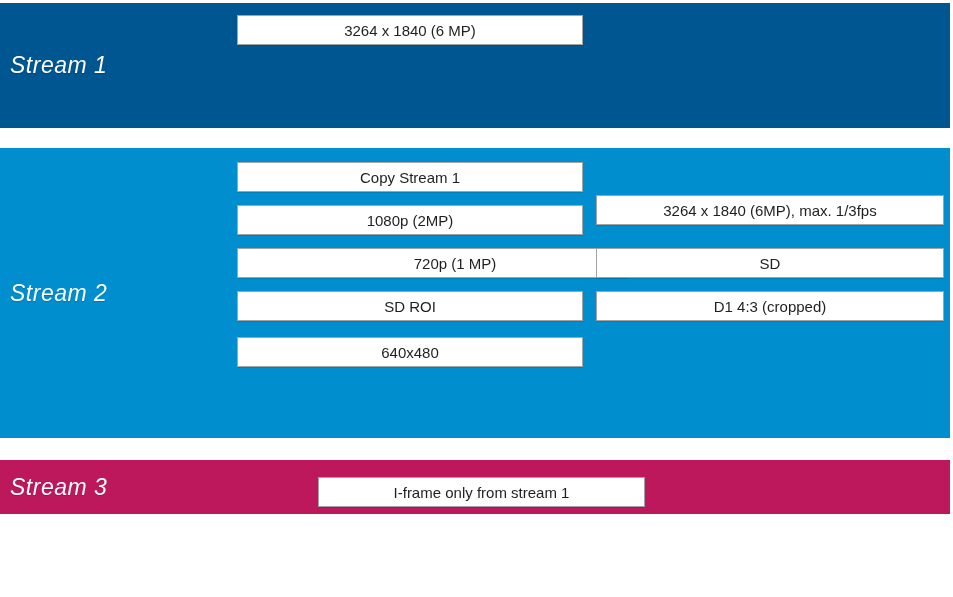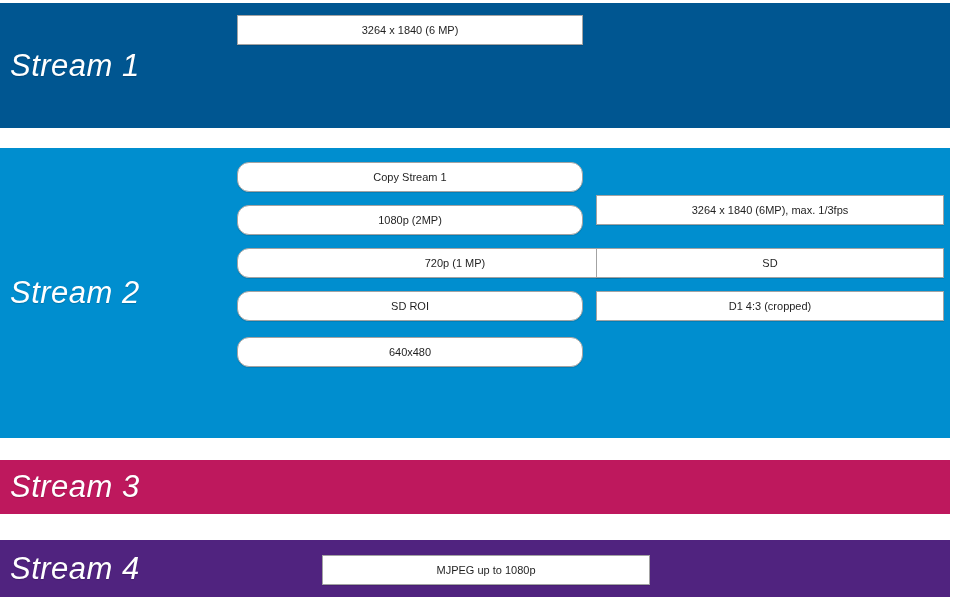--- a/index.html
+++ b/index.html
@@ -18,43 +18,43 @@
     display: flex;
     align-items: center;
   }
   .band-s1 { top: 3px;   height: 125px; background: #005691; }
   .band-s2 { top: 148px; height: 290px; background: #008ECF; }
   .band-s3 { top: 460px; height: 54px;  background: #be185d; }
   .band-s4 { top: 540px; height: 57px;  background: #50237F; }
   .band-label {
     color: #ffffff;
     font-style: italic;
-    font-size: 31px;
+    font-size: 23px;
     padding-left: 10px;
     letter-spacing: 0.5px;
     text-shadow: 0 1px 1px rgba(0,0,0,0.18);
     white-space: nowrap;
   }
   .opt {
     position: absolute;
     height: 28px;
     background: #ffffff;
     border: 1px solid #a3a3a3;
     display: flex;
     align-items: center;
     justify-content: center;
-    font-size: 11px;
+    font-size: 15px;
     color: #1f1f1f;
     white-space: nowrap;
     box-shadow: 0 1px 0 rgba(0,0,0,0.10);
   }
   
   .s1-box { left: 237px; top: 12px; width: 344px; }
   
-  .s2l { left: 237px; width: 344px; border-radius: 12px; }
+  .s2l { left: 237px; width: 344px; }
   .s2l-0 { top: 14px; }
   .s2l-1 { top: 57px; }
   .s2l-2 { top: 100px; padding-left: 45px; }
   .s2l-3 { top: 143px; }
   .s2l-4 { top: 189px; }
   
   .s2r { left: 596px; width: 346px; }
   .s2r-0 { top: 14px; margin-top: 33px; }
   .s2r-1 { top: 57px; }
   .s2r-2 { top: 100px; text-align: center; }
@@ -83,20 +83,17 @@
     <div class="opt s2l s2l-3">SD ROI</div>
     <div class="opt s2l s2l-4">640x480</div>
 
     <div class="opt s2r s2r-0">3264 x 1840 (6MP), max. 1/3fps</div>
     <div class="opt s2r s2r-2">SD</div>
     <div class="opt s2r s2r-3">D1 4:3 (cropped)</div>
   </section>
 
   <section class="band band-s3">
     <div class="band-label">Stream 3</div>
+    <div class="opt s3-box">I-frame only from stream 1</div>
   </section>
 
-  <section class="band band-s4">
-    <div class="band-label">Stream 4</div>
-    <div class="opt s4-box">MJPEG up to 1080p</div>
-  </section>
 
 </div>
 
 </body></html>

